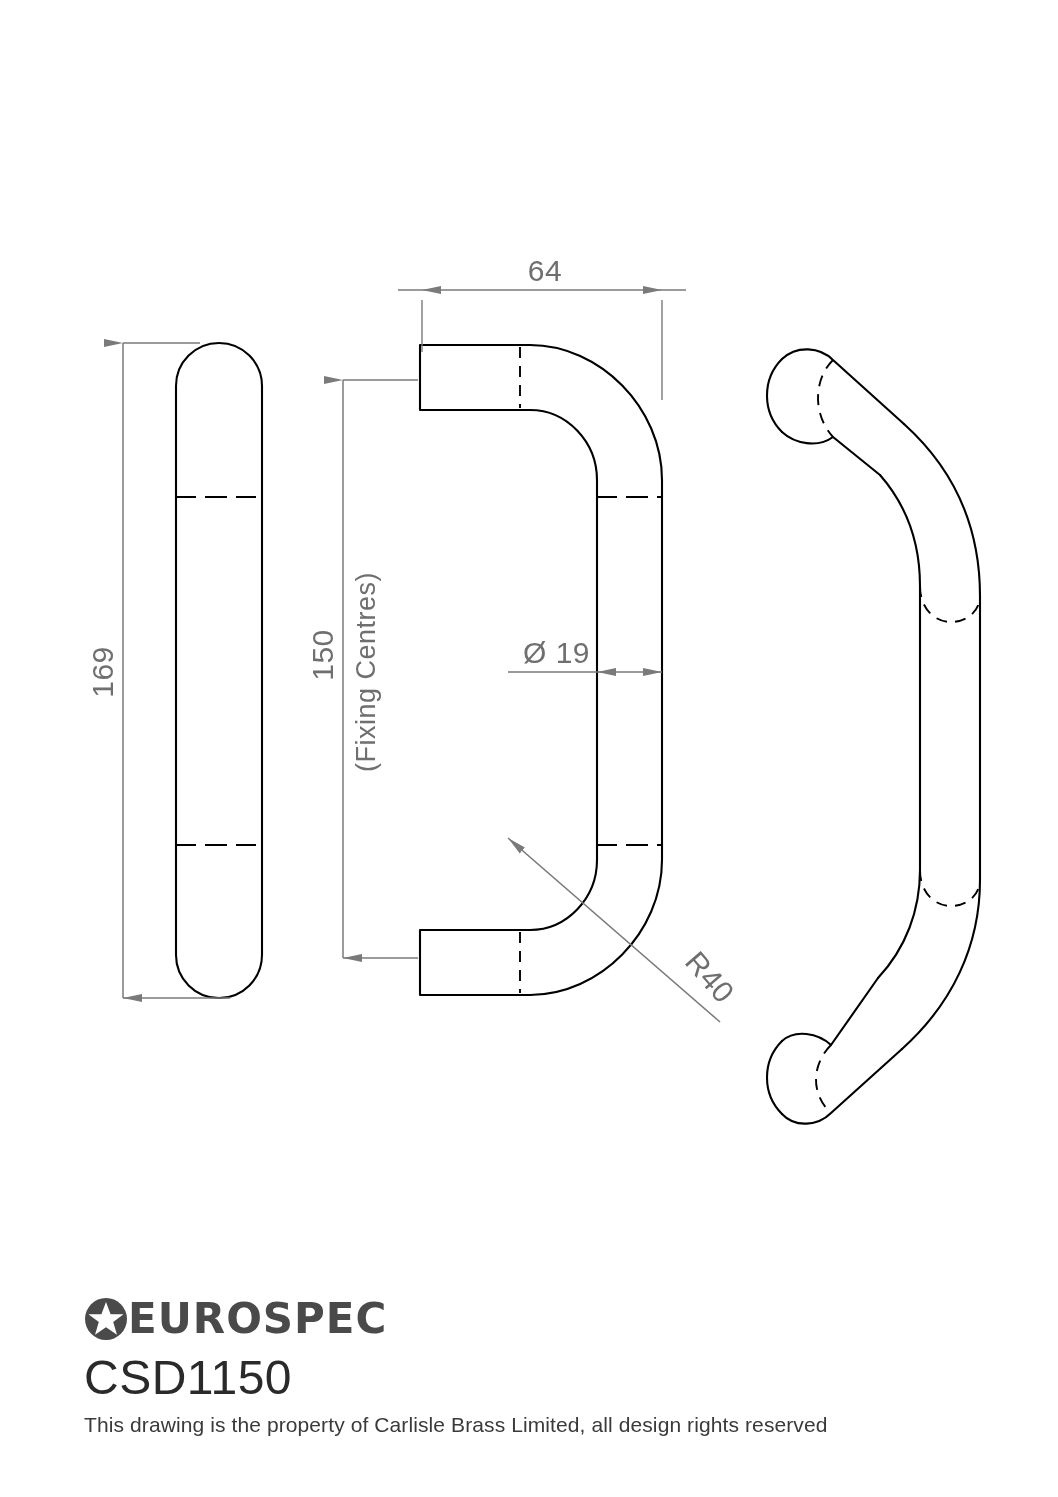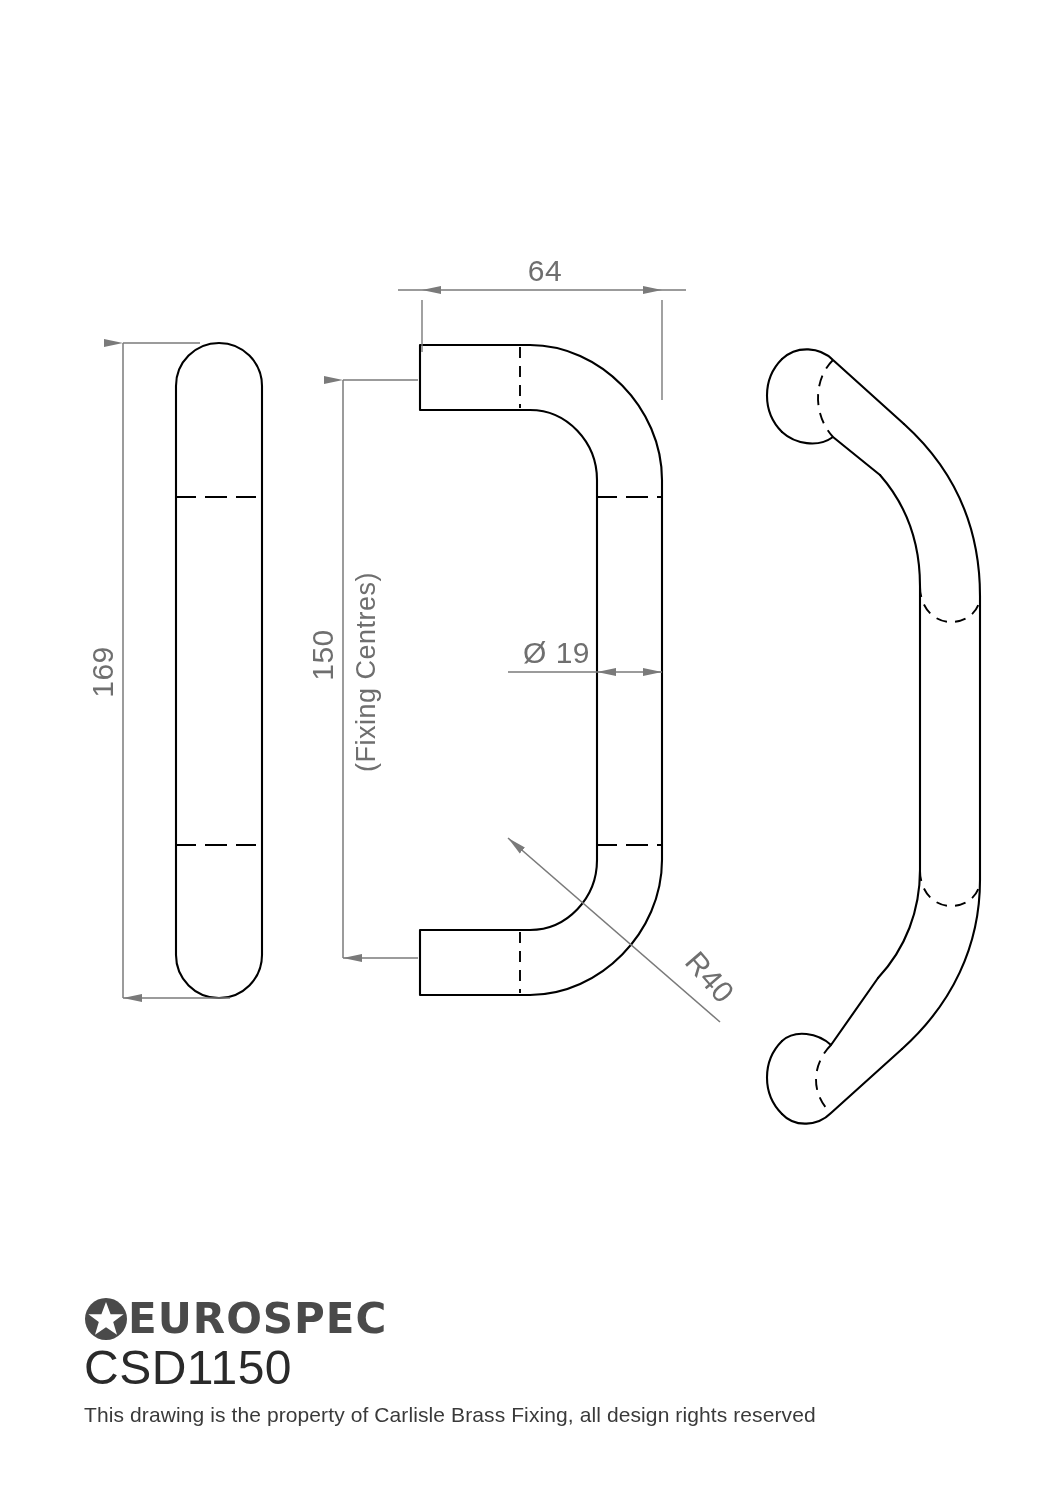--- a/index.html
+++ b/index.html
@@ -88,20 +88,21 @@
     color: #4a4a4a;
     letter-spacing: 1.0px;
     line-height: 1;
   }
   #product-code {
     font-family: "Liberation Sans", sans-serif;
     font-size: 48px;
     color: #2a2a2a;
     letter-spacing: 0.5px;
     line-height: 1.1;
+    margin-top: 10px;
   }
   #rights-notice {
     font-family: "Liberation Sans", sans-serif;
     font-size: 21px;
     color: #3a3a3a;
     letter-spacing: 0.1px;
     margin-top: 8px;
   }
 </style>
 </head>
@@ -228,14 +229,14 @@
   <div id="brand-row">
     <span id="brand-logo-mark">
       <svg width="44" height="44" viewBox="0 0 44 44">
         <circle cx="22" cy="22" r="21" fill="#4a4a4a"></circle>
         <polygon fill="#ffffff" points="22,5 26.6,17.3 39.6,17.3 29.2,25.1 33.0,37.8 22,30.2 11.0,37.8 14.8,25.1 4.4,17.3 17.4,17.3"></polygon>
       </svg>
     </span>
     <span id="brand-wordmark">EUROSPEC</span>
   </div>
   <div id="product-code">CSD1150</div>
-  <div id="rights-notice">This drawing is the property of Carlisle Brass Fixing, all design rights reserved</div>
+  <div id="rights-notice">This drawing is the property of Carlisle Brass Limited, all design rights reserved</div>
 </div>
 
 </body></html>

